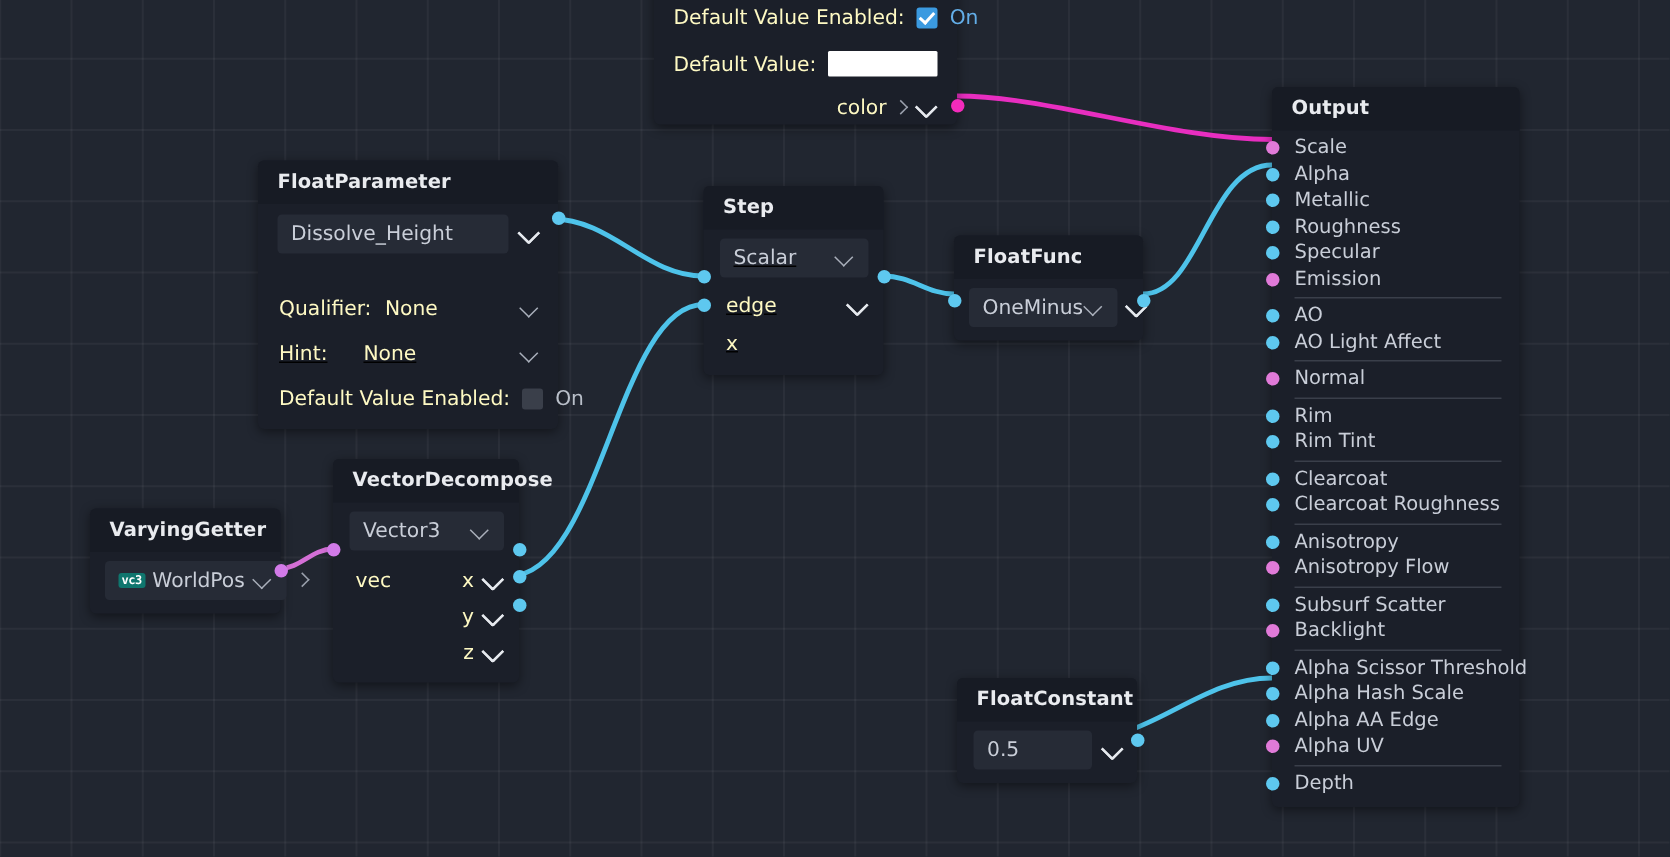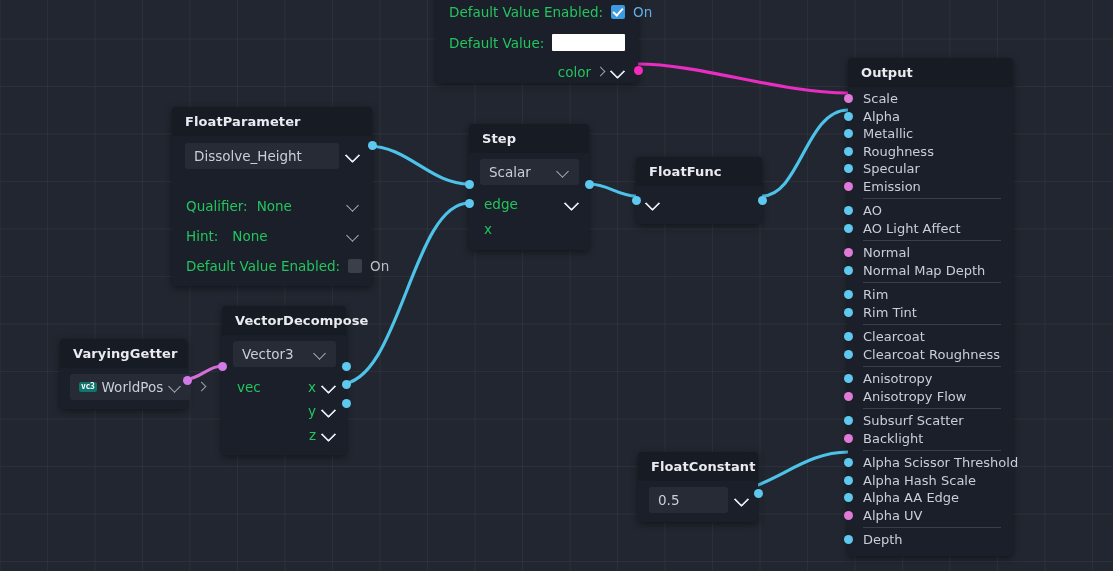--- a/index.html
+++ b/index.html
@@ -63,21 +63,21 @@
     padding: 5px 9px;
     box-sizing: border-box;
   }
   .row {
     display: flex;
     align-items: center;
     min-height: 23px;
     position: relative;
   }
   .lbl {
-    color: #22c55e;
+    color: #fef9c3;
     font-size: 13.5px;
     white-space: nowrap;
   }
 
   
   .caret {
     display: inline-block;
     width: 14px;
     height: 12px;
     position: relative;
@@ -276,37 +276,37 @@
     <div class="node-body">
       <div class="row" style="padding:0 12px 0 13px; gap:7px;">
         <span class="field" style="flex:1;">Dissolve_Height</span>
         <span class="caret caret-bold"></span>
       </div>
       <div class="row" style="padding:0 12px 0 14px; margin-top:25px; gap:9px;">
         <span class="lbl">Qualifier:</span>
         <span class="lbl" style="flex:1;">None</span>
         <span class="caret"></span>
       </div>
-      <div class="row" style="padding:0 12px 0 14px; margin-top:7px; gap:14px;">
+      <div class="row" style="padding:0 12px 0 14px; margin-top:7px; gap:24px;text-decoration:underline;">
         <span class="lbl">Hint:</span>
         <span class="lbl" style="flex:1;">None</span>
         <span class="caret"></span>
       </div>
       <div class="row" style="padding:0 12px 0 14px; margin-top:7px; gap:8px;">
         <span class="lbl">Default Value Enabled:</span>
         <span class="cbx cbx-off"></span>
         <span class="on-text on-text-grey">On</span>
       </div>
     </div>
     <div class="port port-blue" style="right:-4.5px; top:34px;"></div>
   </div>
 
   <div id="step-node" class="node">
     <div class="node-title">Step</div>
-    <div class="node-body" style="padding:6px 0 10px 0;">
+    <div class="node-body" style="padding:6px 0 10px 0;text-decoration:underline;">
       <div class="row" style="padding:0 10px 0 11px;">
         <span class="field" style="flex:1; display:flex; align-items:center; justify-content:space-between;">
           <span>Scalar</span>
           <span class="caret"></span>
         </span>
       </div>
       <div class="row" style="padding:0 10px 0 15px; margin-top:7px;">
         <span class="lbl" style="flex:1;">edge</span>
         <span class="caret caret-bold"></span>
       </div>
@@ -316,20 +316,24 @@
     </div>
     <div class="port port-blue" style="left:-4.5px; top:55.5px;"></div>
     <div class="port port-blue" style="left:-4.5px; top:74.5px;"></div>
     <div class="port port-blue" style="right:-4.5px; top:55.5px;"></div>
   </div>
 
   <div id="floatfunc-node" class="node">
     <div class="node-title">FloatFunc</div>
     <div class="node-body" style="padding:6px 0 9px 0;">
       <div class="row" style="padding:0 9px 0 10px; gap:6px;">
+        <span class="field" style="flex:1; display:flex; align-items:center; justify-content:space-between;">
+          <span>OneMinus</span>
+          <span class="caret"></span>
+        </span>
         <span class="caret caret-bold"></span>
       </div>
     </div>
     <div class="port port-blue" style="left:-4.5px; top:38.5px;"></div>
     <div class="port port-blue" style="right:-4.5px; top:38.5px;"></div>
   </div>
 
   <div id="vecdecompose-node" class="node">
     <div class="node-title">VectorDecompose</div>
     <div class="node-body" style="padding:6px 0 9px 0;">
@@ -419,24 +423,20 @@
         </div>
         <div class="out-row">
           <span class="out-port port-blue"></span>
           <span class="lbl">AO Light Affect</span>
         </div>
         <div class="out-sep"></div>
         <div class="out-row">
           <span class="out-port port-pink"></span>
           <span class="lbl">Normal</span>
         </div>
-        <div class="out-row">
-          <span class="out-port port-blue"></span>
-          <span class="lbl">Normal Map Depth</span>
-        </div>
         <div class="out-sep"></div>
         <div class="out-row">
           <span class="out-port port-blue"></span>
           <span class="lbl">Rim</span>
         </div>
         <div class="out-row">
           <span class="out-port port-blue"></span>
           <span class="lbl">Rim Tint</span>
         </div>
         <div class="out-sep"></div>

